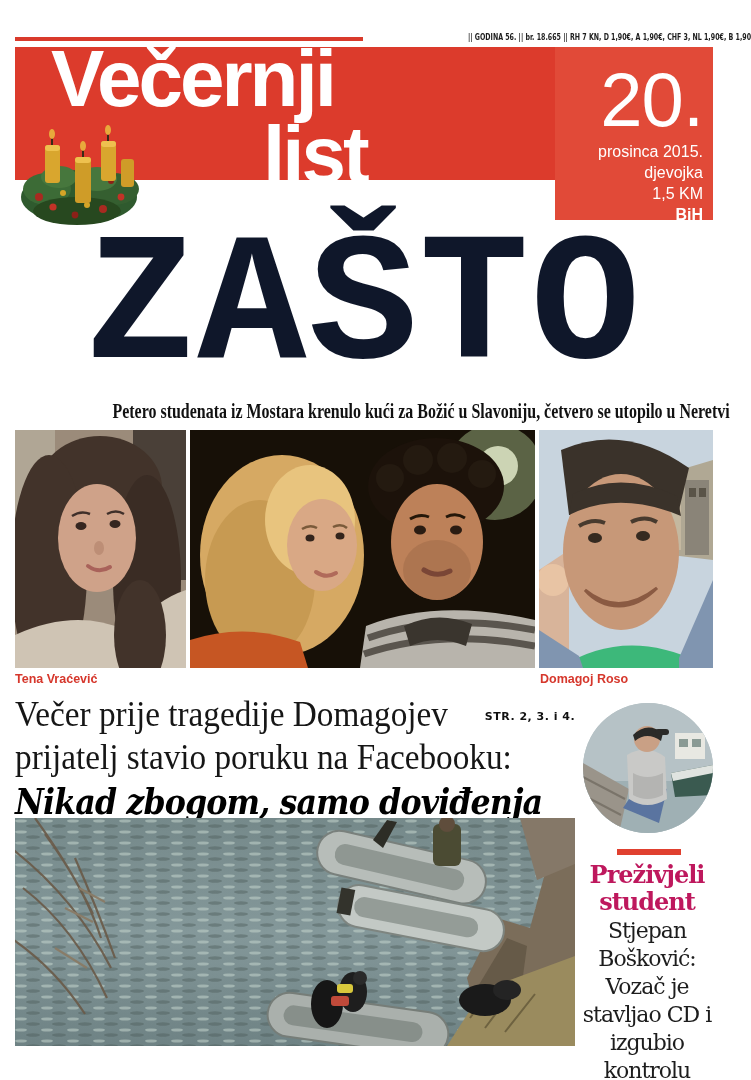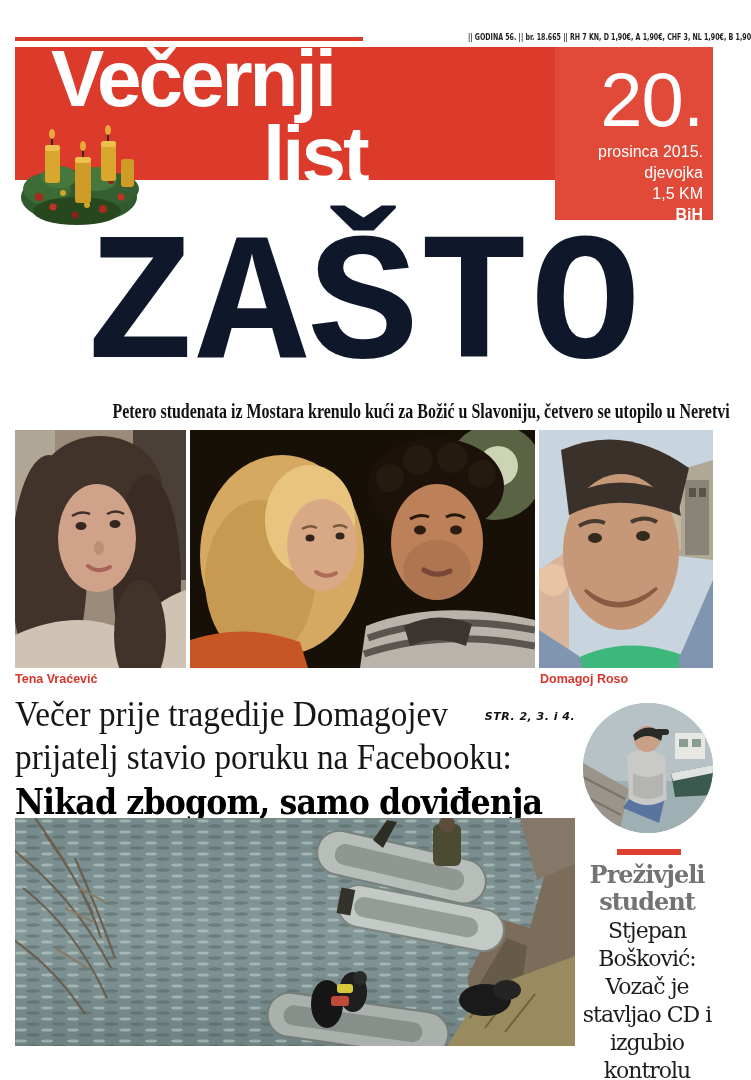--- a/index.html
+++ b/index.html
@@ -50,32 +50,32 @@
   .photo-2{left:190px;width:345px;}
   .photo-3{left:539px;width:174px;}
   .caption{position:absolute;top:672px;font-size:12.5px;font-weight:bold;color:#d6372c;white-space:nowrap;}
   .cap-1{left:15px;} .cap-2{left:190px;} .cap-3{left:540px;}
   
   .story{position:absolute;left:15px;top:694px;width:575px;}
   .story-line{font-family:"Liberation Serif",serif;font-size:35px;color:#161616;line-height:41px;white-space:nowrap;}
   .story-line .inner{display:inline-block;transform:scaleX(.95);transform-origin:left center;white-space:nowrap;}
   .page-ref{
     display:inline-block;font-family:"DejaVu Sans",sans-serif;font-weight:bold;
-    font-size:11px;color:#111;margin-left:14px;vertical-align:6px;letter-spacing:.5px;font-style:italic;
-  }
-  .story-line-bold{font-family:"DejaVu Serif",serif;font-weight:bold;font-size:36px;color:#000;line-height:46px;white-space:nowrap;}
+    font-size:11px;color:#111;margin-left:14px;vertical-align:6px;letter-spacing:.5px;
+  }
+  .story-line-bold{font-family:"DejaVu Serif",serif;font-weight:bold;font-size:36px;color:#000;line-height:46px;white-space:nowrap;font-style:italic;}
   .story-line-bold .inner{display:inline-block;transform:scaleX(.88);transform-origin:left center;letter-spacing:-1px;white-space:nowrap;}
   
   .circle-photo{
     position:absolute;left:583px;top:703px;width:130px;height:130px;border-radius:50%;
     overflow:hidden;background:#b6c2c6;
   }
   .side-rule{position:absolute;left:617px;top:849px;width:64px;height:6px;background:#e0402f;}
   .side-col{position:absolute;left:574px;top:861px;width:146px;text-align:center;}
-  .side-title{font-family:"DejaVu Serif",serif;font-weight:bold;font-size:24px;line-height:27px;color:#737373;letter-spacing:-1px;}
+  .side-title{font-family:"DejaVu Serif",serif;font-weight:bold;font-size:24px;line-height:27px;color:#be185d;letter-spacing:-1px;}
   .side-body{font-family:"DejaVu Serif",serif;font-size:22px;line-height:28px;color:#1d1d1d;margin-top:2px;letter-spacing:-1px;}
   
   .big-photo{position:absolute;left:15px;top:818px;width:560px;height:228px;overflow:hidden;background:#7f948e;}
 </style>
 </head>
 <body>
 
 <div class="page">
 
   <div class="top-rule"></div>

